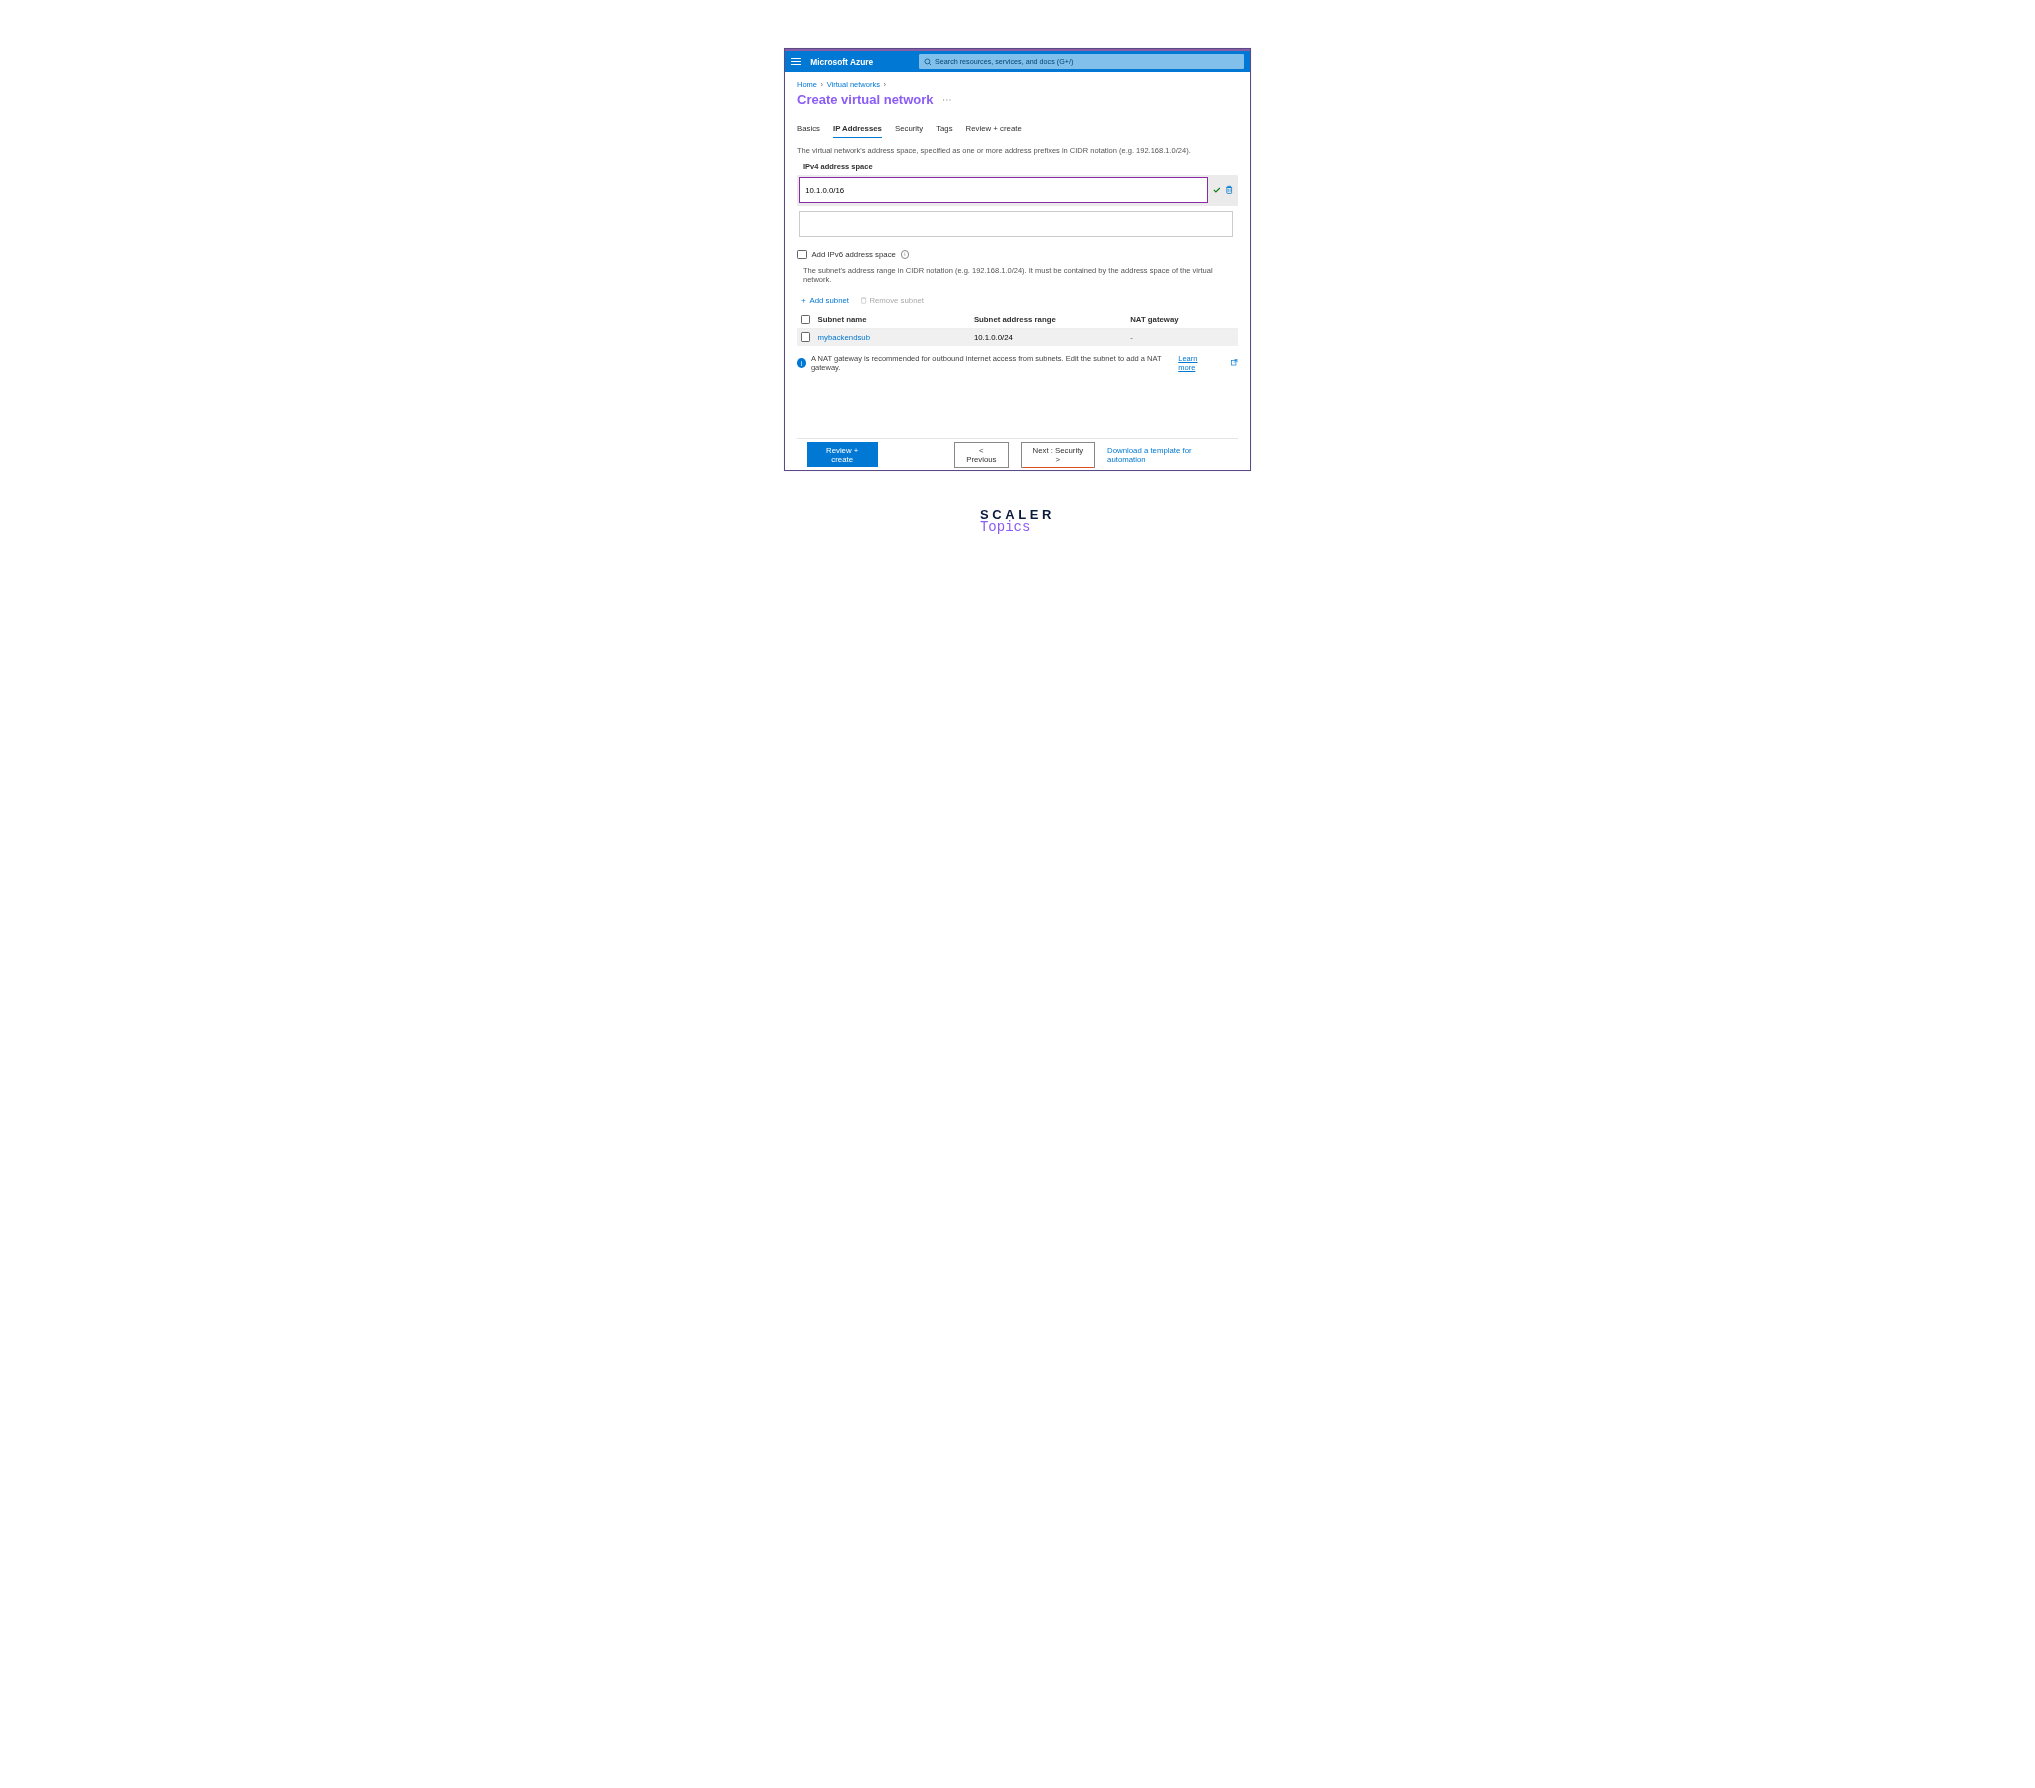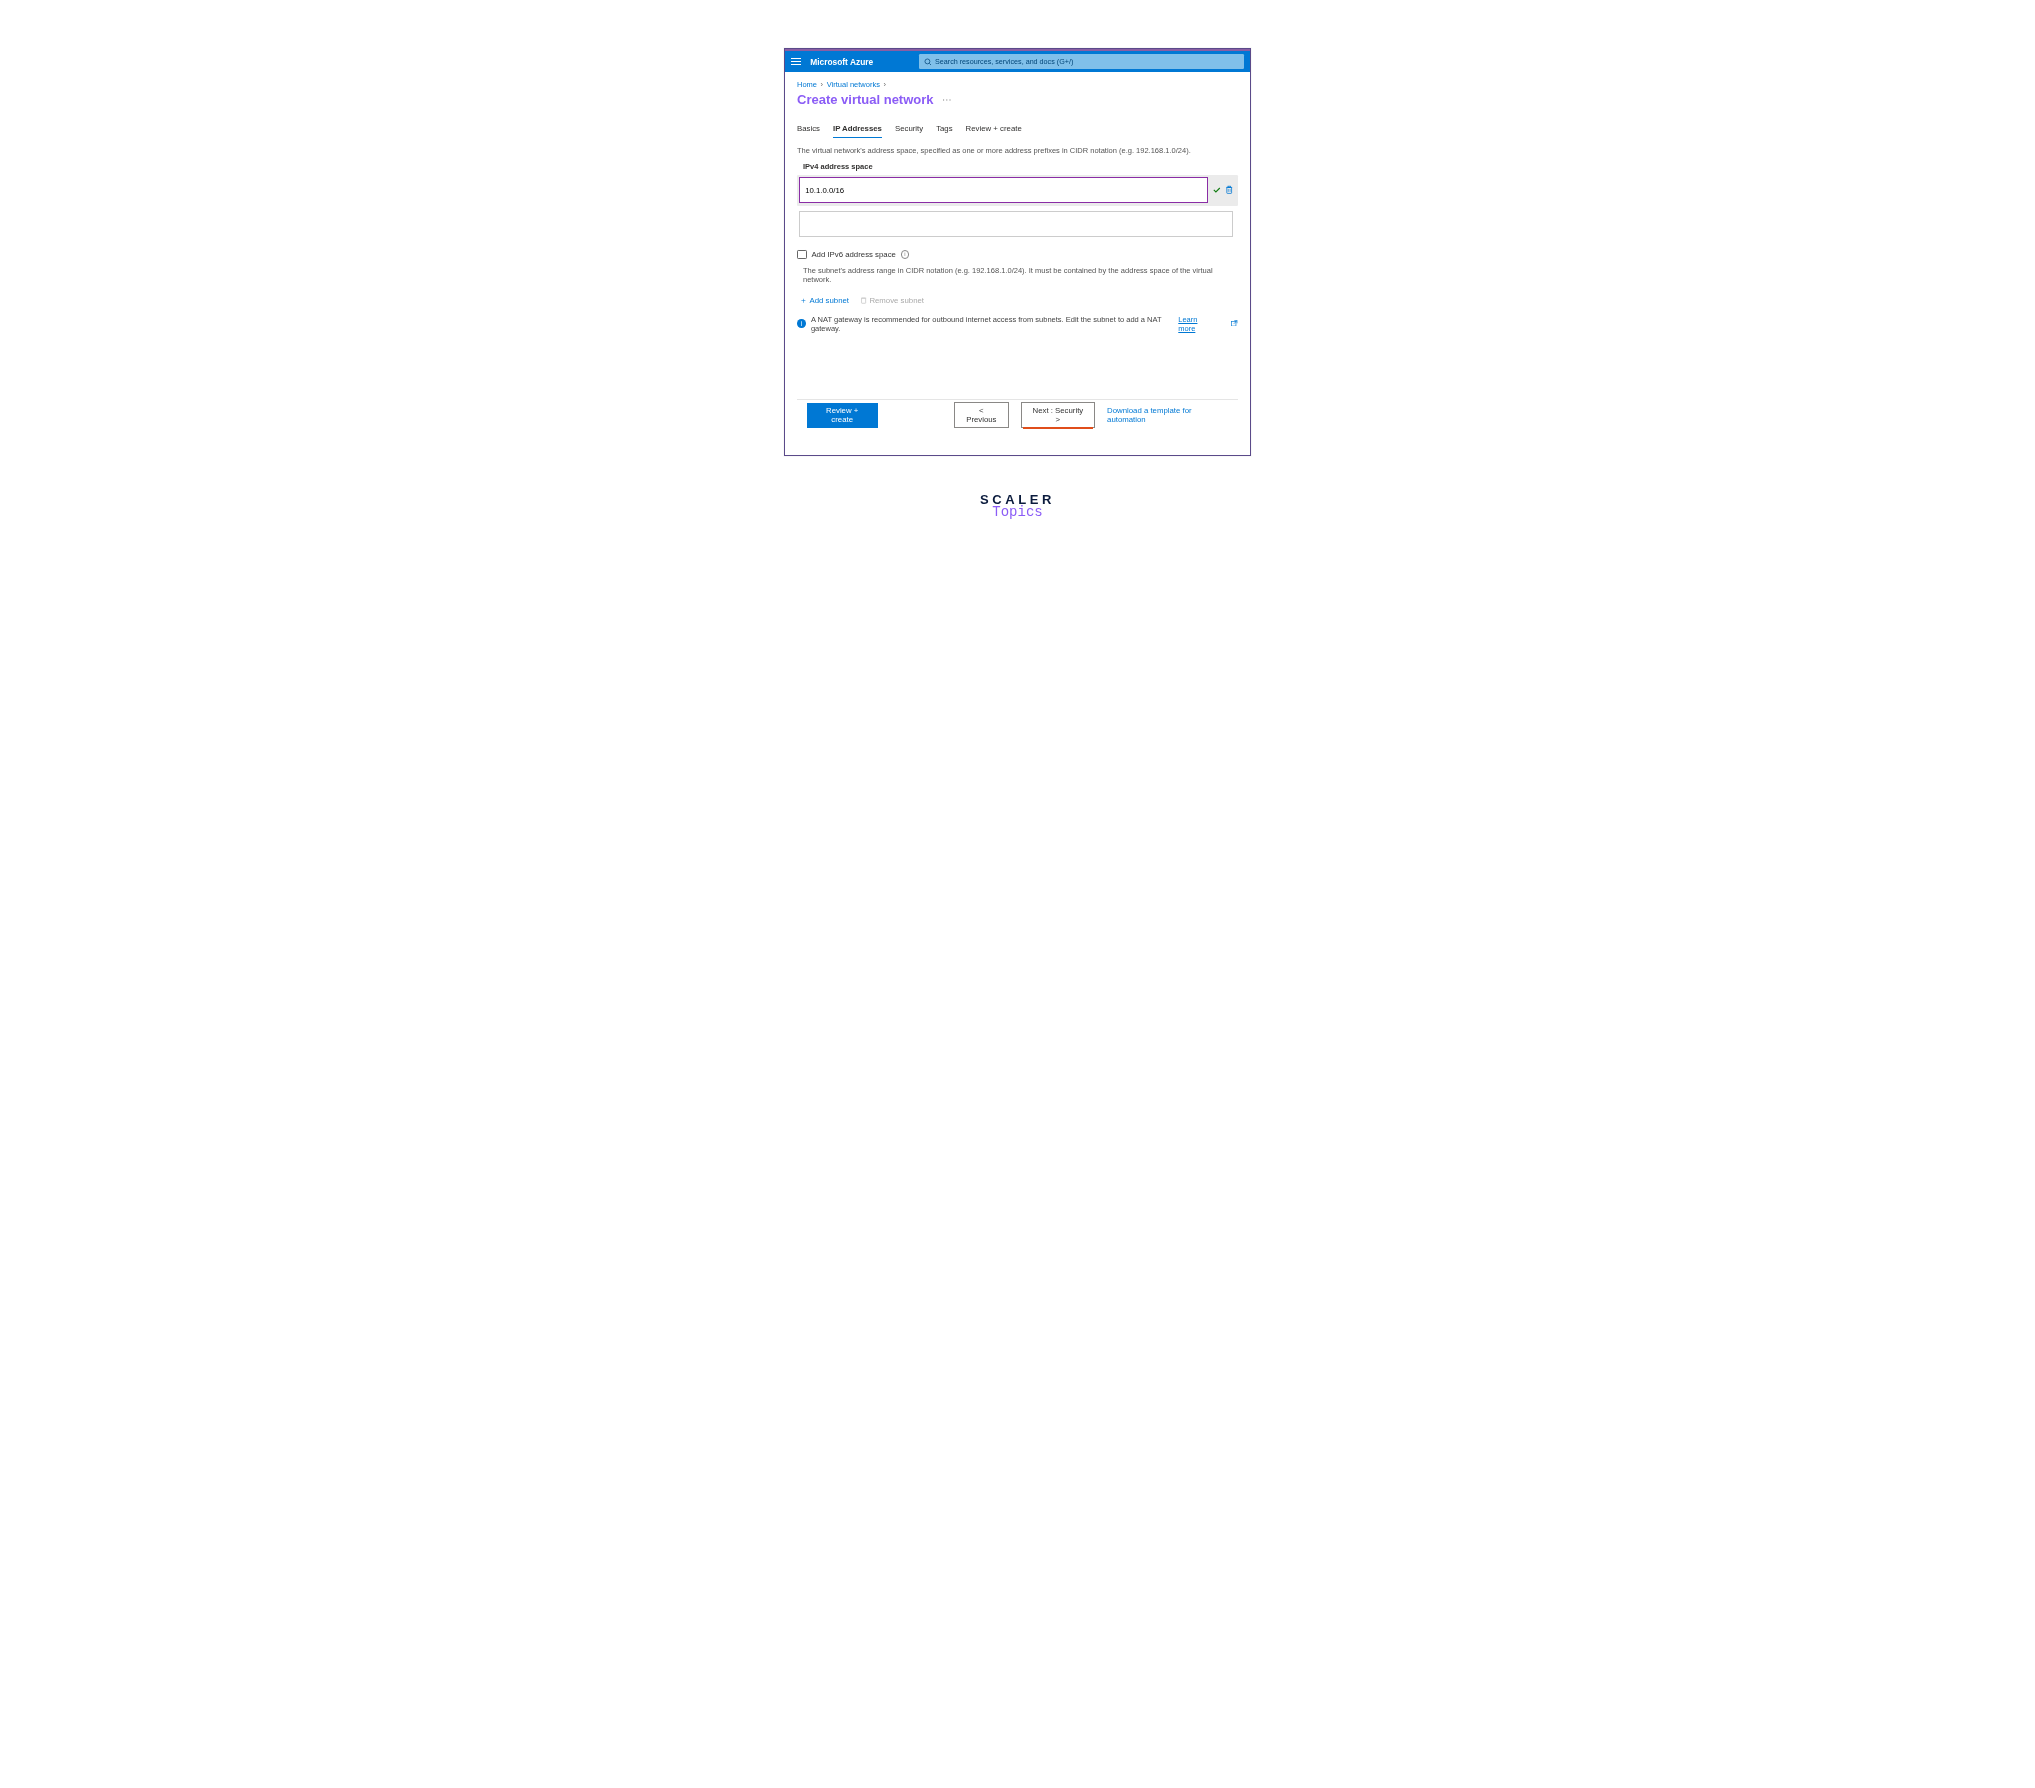--- a/index.html
+++ b/index.html
@@ -234,21 +234,20 @@
   }
   .btn-secondary.highlight::after {
     content:""; position:absolute; left:1.2px; right:1.2px; bottom:-1.8px; height:1.8px;
     background:#e04e1b;
   }
   .download-link {
     color:#0078d4; font-size:7.8px; cursor:pointer;
   }
   .watermark {
     margin-top: 36px;
-    text-align:center;
   }
   .scaler-text {
     font-weight:800; font-size:13px; letter-spacing:3.6px;
     color:#0b1b3d;
     font-family: "Segoe UI", sans-serif;
   }
   .topics-text {
     font-family: Liberation Mono, monospace;
     font-size:14px;
     color:#8b5cf6;
@@ -344,20 +343,34 @@
         <span>
           <svg width="7.2" height="8.4" viewBox="0 0 14 16">
               <rect x="3" y="4" width="8" height="10" rx="1" stroke="#bbb" stroke-width="1.2" fill="none"></rect>
               <line x1="2" y1="4" x2="12" y2="4" stroke="#bbb" stroke-width="1.2"></line>
             </svg>
         </span>
         <span>Remove subnet</span>
       </div>
     </div>
 
+    <div class="subnet-table">
+      <div class="subnet-header">
+        <div class="checkbox-square"></div>
+        <div>Subnet name</div>
+        <div>Subnet address range</div>
+        <div>NAT gateway</div>
+      </div>
+      <div class="subnet-row">
+        <div class="checkbox-square"></div>
+        <div class="name">mybackendsub</div>
+        <div>10.1.0.0/24</div>
+        <div class="gw">-</div>
+      </div>
+    </div>
 
     <div class="info-bar">
       <div class="info-badge">i</div>
       <span>A NAT gateway is recommended for outbound internet access from subnets. Edit the subnet to add a NAT gateway.</span>
       <a class="learn-more">
         <span>Learn more</span>
         <span class="ext-icon">
           <svg width="6.6" height="6.6" viewBox="0 0 12 12">
               <rect x="1" y="3" width="8" height="8" stroke="#0078d4" fill="none" stroke-width="1.2"></rect>
               <path d="M6 1 L11 1 L11 6 M11 1 L5 7" stroke="#0078d4" fill="none" stroke-width="1.2"></path>

